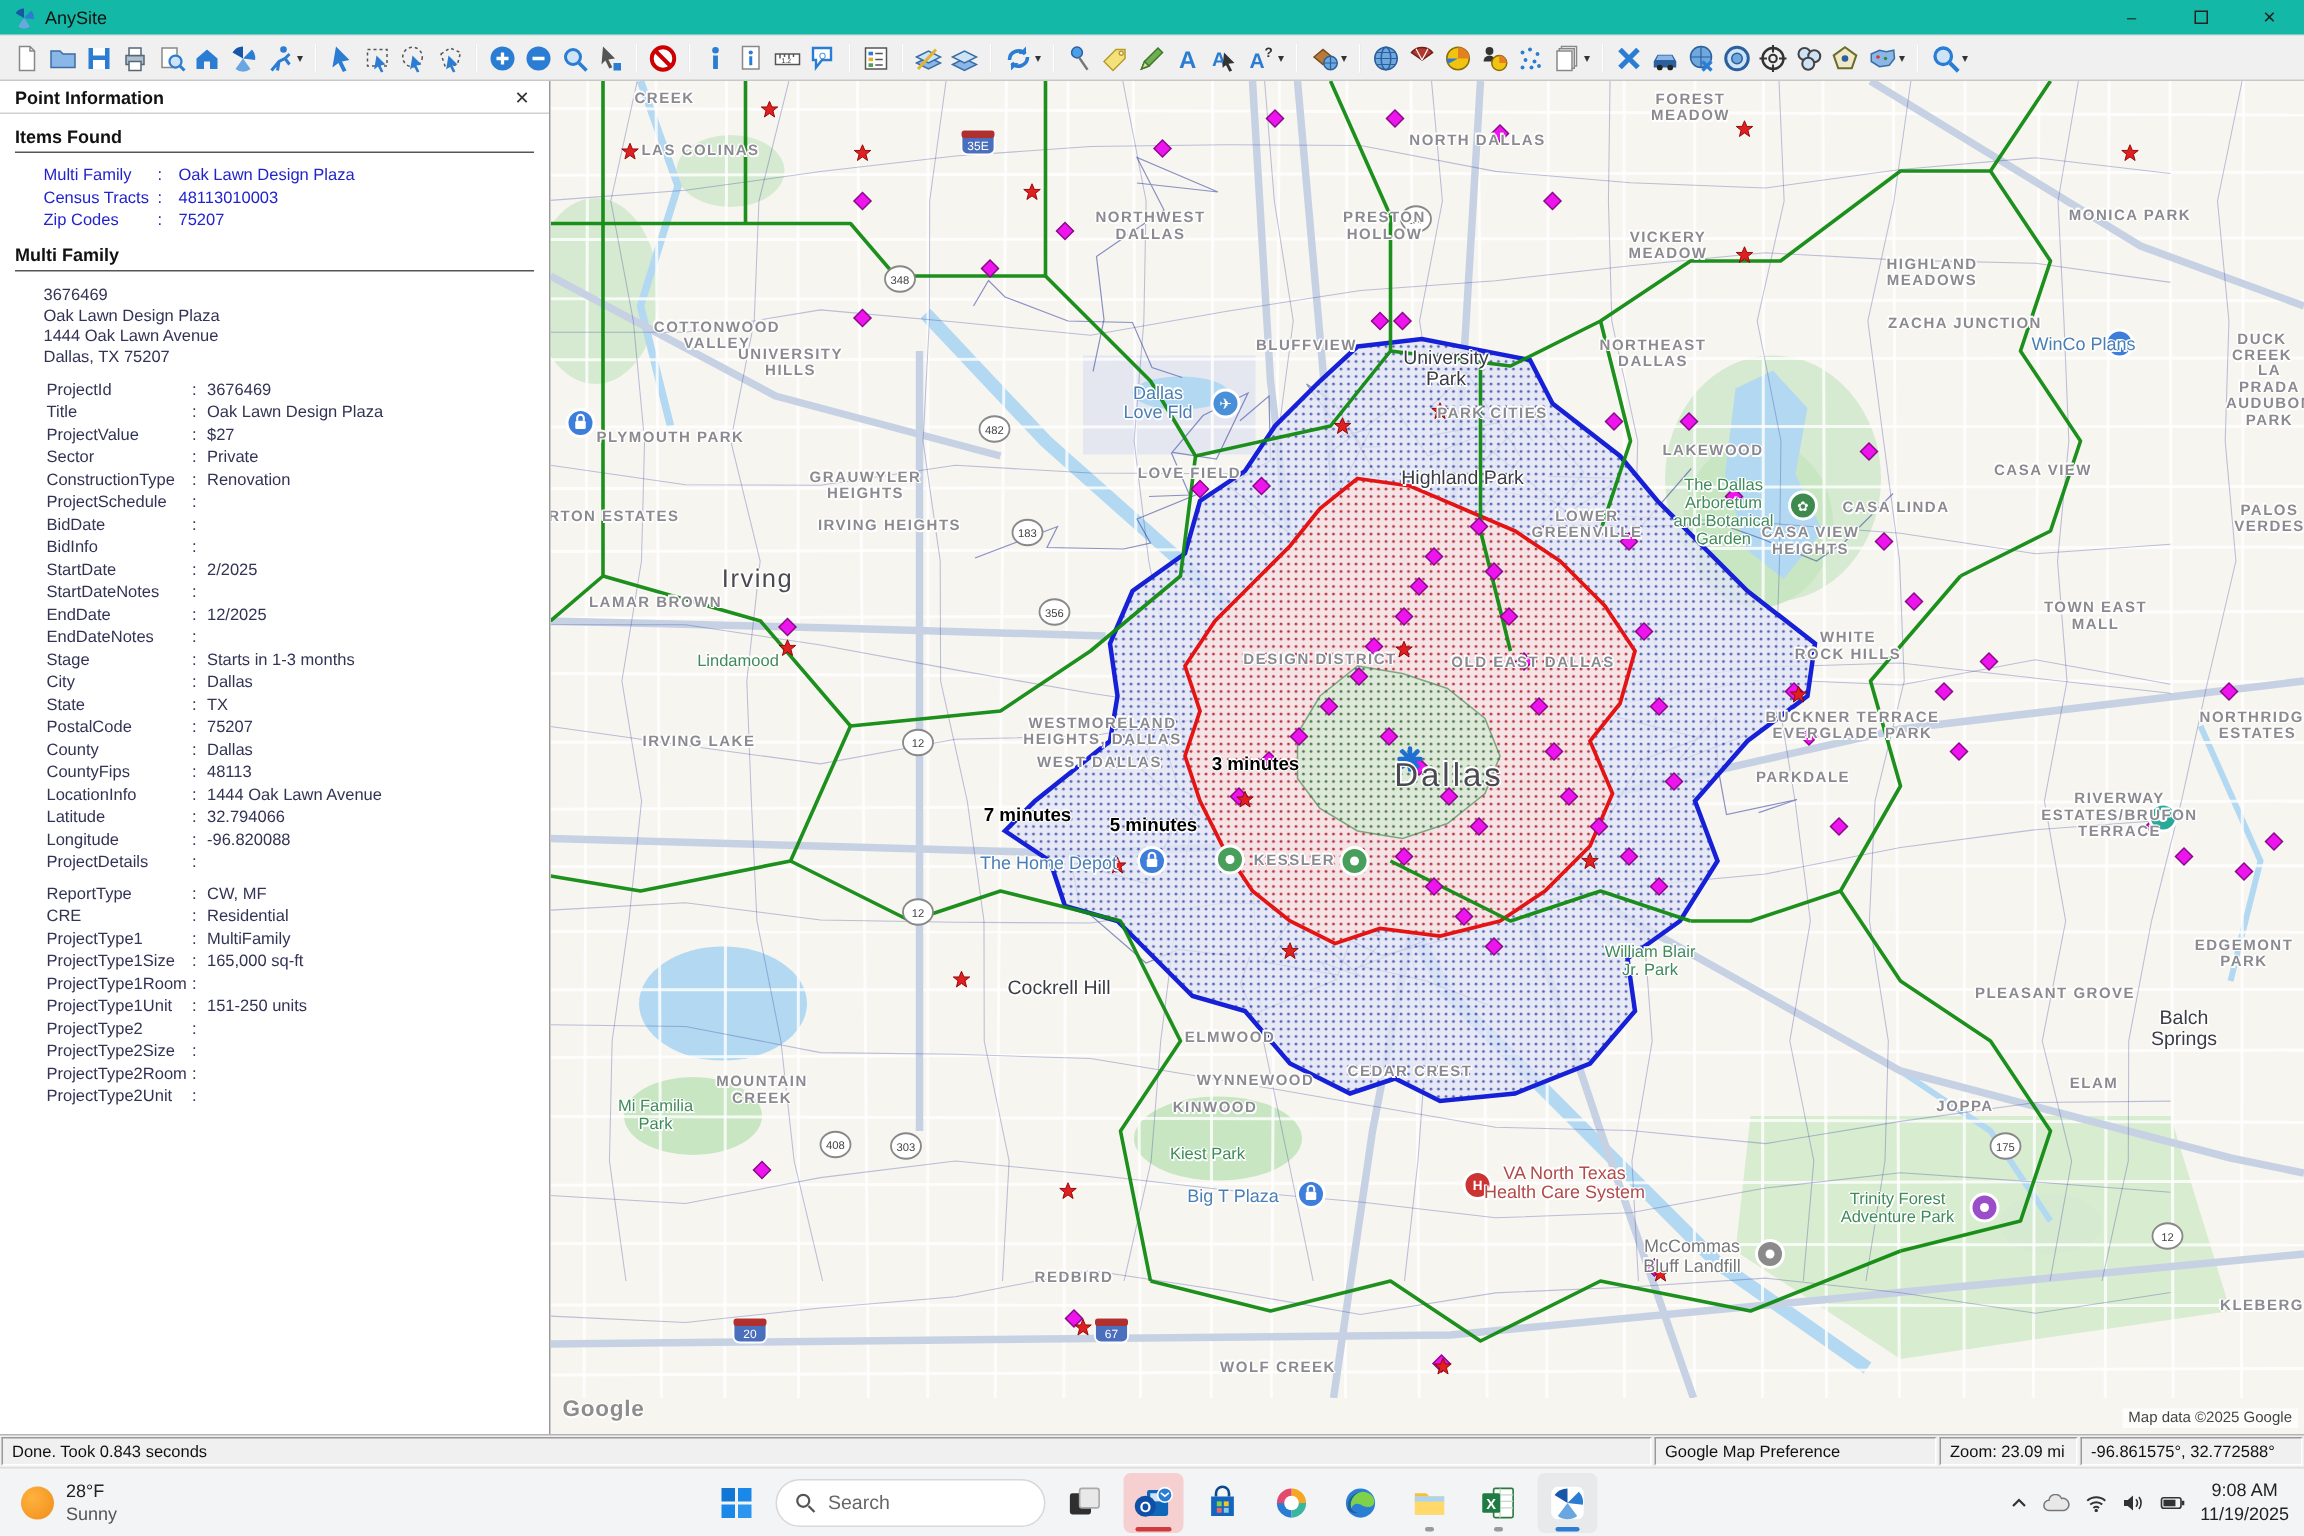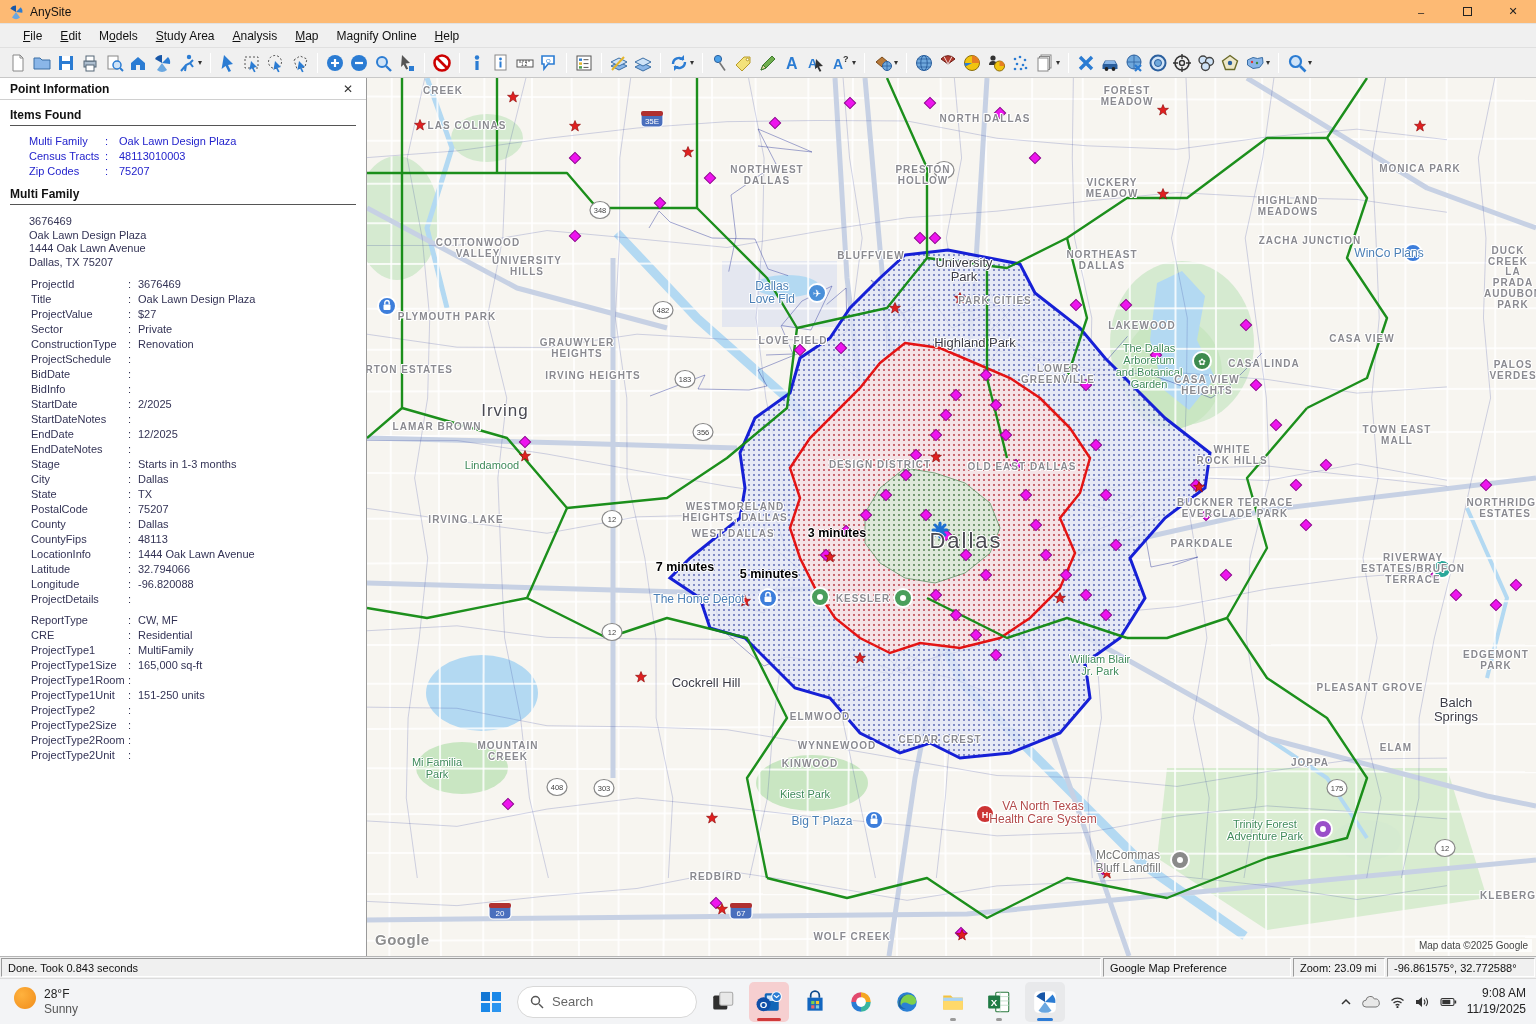--- a/index.html
+++ b/index.html
@@ -1,20 +1,20 @@
 <!DOCTYPE html>
 <html><head>
 <meta charset="utf-8">
 <style>
   * { margin:0; padding:0; box-sizing:border-box; }
   html,body { width:1536px; height:1024px; overflow:hidden; font-family:"Liberation Sans",sans-serif; background:#d4d0c8; }
   #app { width:1536px; height:1024px; display:flex; flex-direction:column; }
 
   
-  #titlebar { height:24px; background:#fdba74; display:flex; align-items:center; border-bottom:1px solid #e2e2e2; }
+  #titlebar { height:24px; background:#14b8a6; display:flex; align-items:center; border-bottom:1px solid #e2e2e2; }
   #titlebar .logo { width:16px; height:16px; margin:0 6px 0 8px; }
   #titlebar .ttl { font-size:12px; color:#111; }
   #titlebar .spacer { flex:1; }
   .wbtn { width:46px; height:24px; display:flex; align-items:center; justify-content:center; font-size:11px; color:#222; }
   .wbtn .sq { width:9px; height:9px; border:1px solid #222; display:block; }
 
   
   #menubar { height:24px; background:#f0f0f0; display:flex; align-items:center; padding-left:14px; border-bottom:1px solid #e0e0e0; }
   .menu-item { font-size:12px; color:#111; padding:3px 9px; }
   .menu-item u { text-decoration:underline; }
@@ -69,36 +69,36 @@
   
   #statusbar { height:22px; background:#f0f0f0; display:flex; border-top:1px solid #b5b5b5; font-size:11px; color:#111; }
   .scell { border:1px solid; border-color:#9a9a9a #fff #fff #9a9a9a; margin:1px; display:flex; align-items:center; padding:0 6px; background:#f0f0f0; }
   #s-msg { flex:1; }
   #s-pref { width:188px; }
   #s-zoom { width:92px; }
   #s-coord { width:148px; }
 
   
   #taskbar { height:46px; background:#f3f4f6; border-top:1px solid #dcdcdc; display:flex; align-items:center; position:relative; }
-  #weather { display:flex; margin-left:14px; gap:8px; width:200px; }
+  #weather { display:flex; align-items:center; margin-left:14px; gap:8px; width:200px; }
   #weather .sun { width:22px; height:22px; border-radius:50%; background:radial-gradient(circle at 35% 35%,#ffb23e,#f08c1a); }
   #weather .wt { font-size:12px; color:#222; line-height:1.25; }
   #weather .wt .cond { color:#555; }
   #tb-center { position:absolute; left:50%; transform:translateX(-50%); display:flex; align-items:center; gap:6px; height:100%; }
   .tb-app { width:40px; height:40px; border-radius:5px; display:flex; align-items:center; justify-content:center; position:relative; }
   .tb-app.attention { background:#f6cfd0; }
   .tb-app.attention::after { content:""; position:absolute; bottom:1px; left:8px; right:8px; height:3px; background:#d03a3a; border-radius:2px; }
   .tb-app.active { background:#e8e9eb; }
   .tb-app.active::after { content:""; position:absolute; bottom:1px; left:12px; right:12px; height:3px; background:#2e7cd6; border-radius:2px; }
   .tb-app.running::after { content:""; position:absolute; bottom:1px; left:17px; right:17px; height:3px; background:#9a9a9a; border-radius:2px; }
   #search-pill { width:180px; height:32px; background:#fff; border:1px solid #d8d8d8; border-radius:16px; display:flex; align-items:center; padding:0 12px; gap:8px; }
   #search-pill .ph { font-size:13px; color:#666; }
   #tray { position:absolute; right:10px; display:flex; align-items:center; gap:10px; height:100%; }
   .tray-ic { color:#333; font-size:13px; display:flex; align-items:center; }
-  #clock { text-align:right; font-size:12px; color:#222; line-height:1.3; }
+  #clock { text-align:center; font-size:12px; color:#222; line-height:1.3; }
 </style>
 </head>
 <body>
 
 <div id="app">
 
   <div id="titlebar">
     <span class="logo">
       <svg viewBox="0 0 20 20" width="16" height="16">
           <path d="M10 10L3 6A8 8 0 0 1 10 2z" fill="#1857a8"></path>
@@ -108,30 +108,20 @@
     </span>
     <span class="ttl">AnySite</span>
     <span class="spacer"></span>
     <span class="wbtn">–</span>
     <span class="wbtn">
         <span class="sq"></span>
       </span>
     <span class="wbtn">✕</span>
   </div>
 
-  <div id="menubar">
-      <div class="menu-item"><u>F</u>ile</div>
-      <div class="menu-item"><u>E</u>dit</div>
-      <div class="menu-item">M<u>o</u>dels</div>
-      <div class="menu-item"><u>S</u>tudy Area</div>
-      <div class="menu-item"><u>A</u>nalysis</div>
-      <div class="menu-item"><u>M</u>ap</div>
-      <div class="menu-item">Ma<u>g</u>nify Online</div>
-      <div class="menu-item"><u>H</u>elp</div>
-    </div>
 
   <div id="toolbar">
       <span class="tgroup">
         <span class="tbtn">
           <svg viewBox="0 0 20 20" width="20" height="20">
             <path d="M5 2h7l3 3v13H5z" fill="#fff" stroke="#888"></path>
             <path d="M12 2v3h3" fill="none" stroke="#888"></path>
           </svg>
         </span>
         <span class="tbtn">

